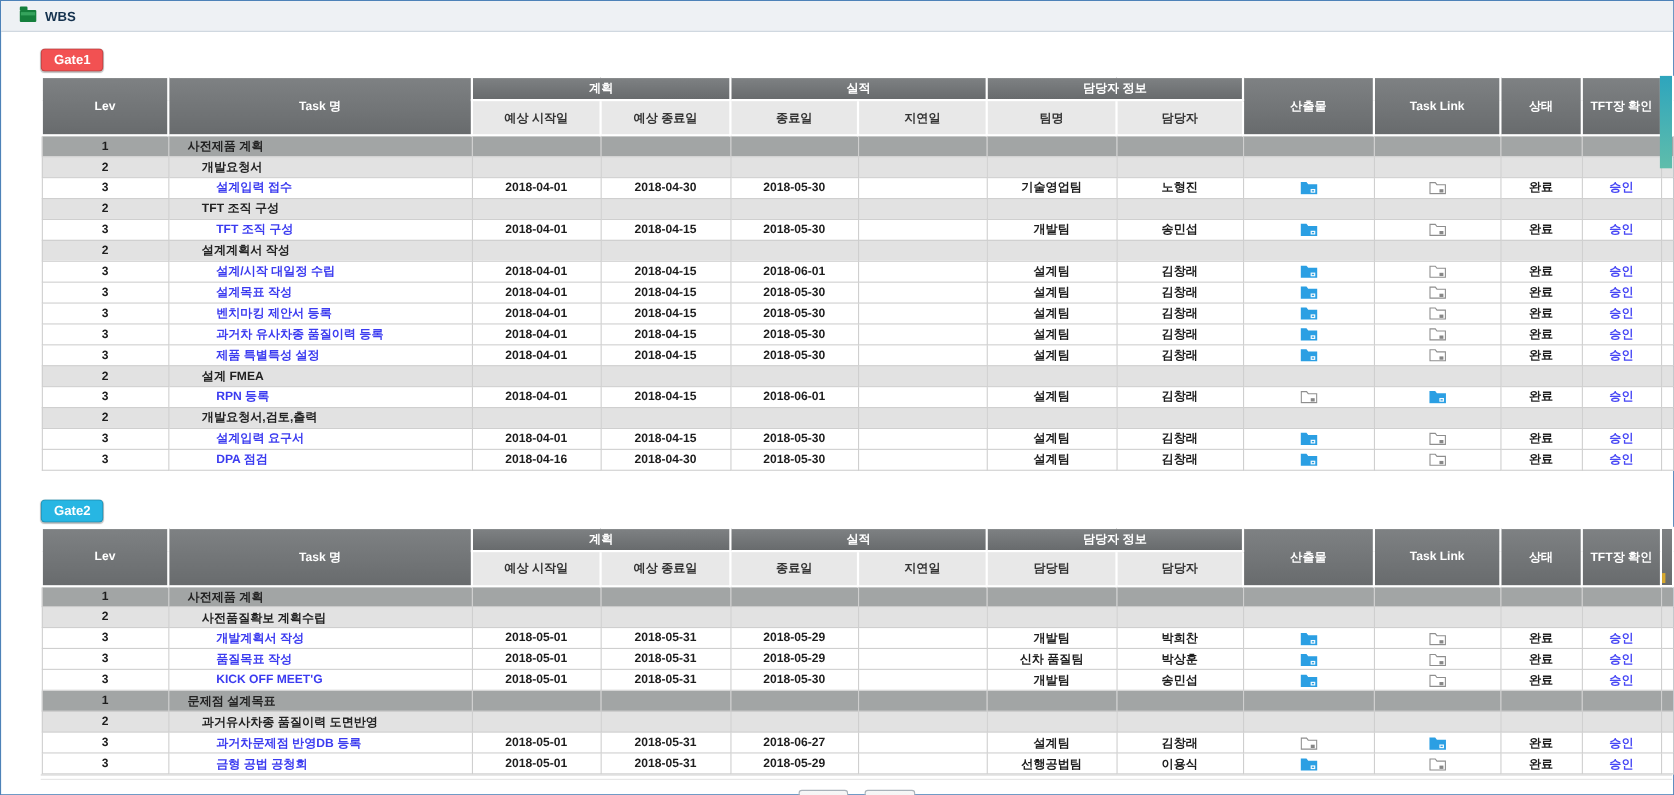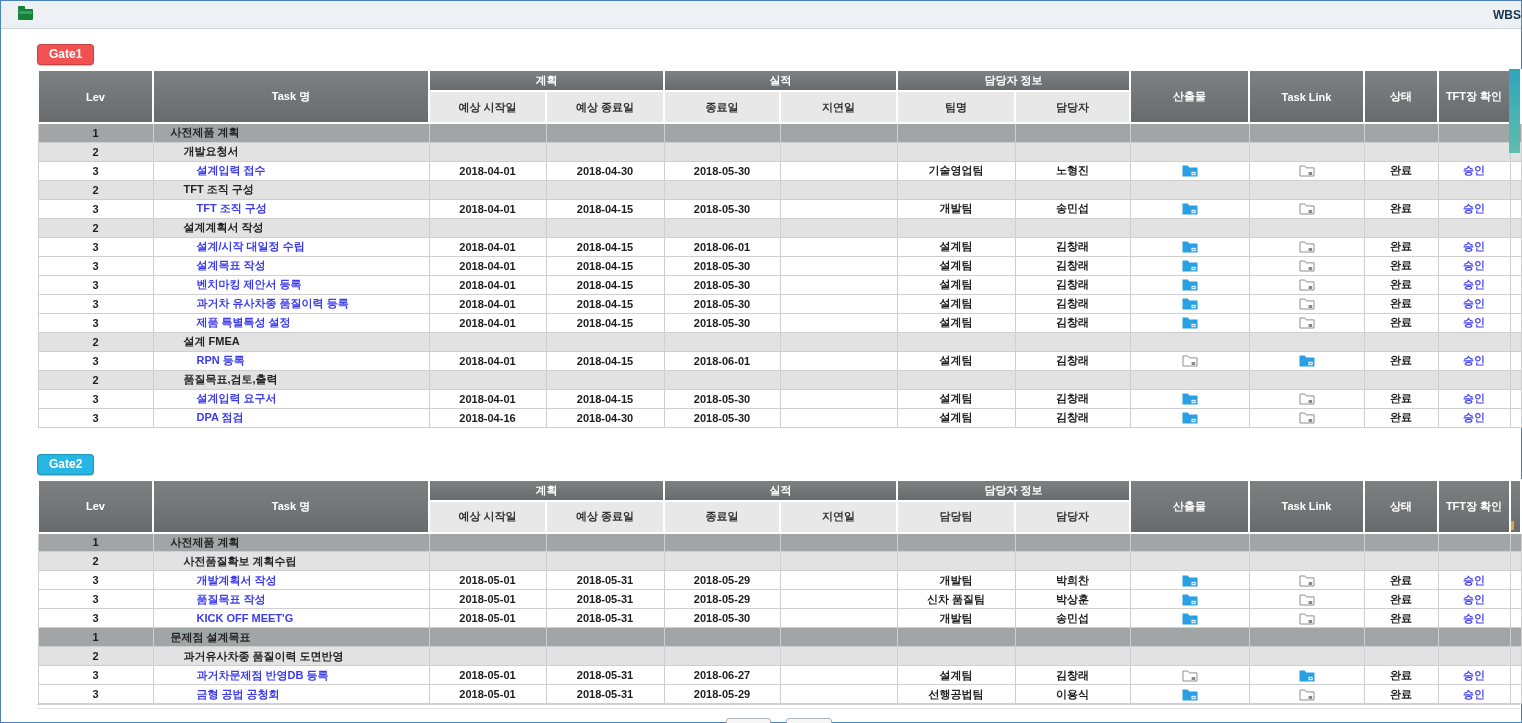--- a/index.html
+++ b/index.html
@@ -1,21 +1,21 @@
 <!DOCTYPE html>
 <html><head>
 <meta charset="utf-8">
 <style>
   * { margin:0; padding:0; box-sizing:border-box; }
   html,body { width:1522px; height:723px; overflow:hidden; }
   body { font-family:"Liberation Sans","DejaVu Sans",sans-serif; background:#fff; }
   .page { width:1522px; height:723px; border:1px solid #4d82b8; background:#fff; }
 
   .titlebar { height:28px; background:#eef1f4; border-bottom:1px solid #ccd5de;
-              display:flex; align-items:center; padding-left:17px;justify-content:space-between; }
+              display:flex; align-items:center; padding-left:17px; }
   .titlebar .t-label { font-size:12px; font-weight:bold; color:#15324e; margin-left:8px; }
 
   .content { padding:15px 0 0 36px; }
 
   .gate-badge { display:inline-block; color:#fff; font-size:12px; font-weight:bold;
                 padding:2px 11px 3px; border-radius:4px; margin-bottom:4px;
                 border:1px solid rgba(0,0,0,.18); box-shadow:0 1px 1px rgba(0,0,0,.25); }
   .gate1 .gate-badge { background:#f25152; }
   .gate2 .gate-badge { background:#27b6e3;margin-top:15px; }
   .gate2 { margin-top:11px; }
@@ -369,21 +369,21 @@
                       <path d="M0.5 1.5 h5.2 l1.6 2 h8.2 v9 h-15 z" fill="#2b9fe3"></path>
                       <rect x="9.5" y="7.8" width="4.2" height="3.4" fill="#ffffff" opacity="0.95"></rect>
                       <rect x="10.6" y="8.9" width="2" height="1.2" fill="#2b9fe3"></rect>
                     </svg></span></td>
                 <td>완료</td>
                 <td><span class="approve-link">승인</span></td>
                 <td class="slv"></td>
               </tr>
               <tr class="lev2">
                 <td>2</td>
-                <td class="task"><span class="ind2 task-group">품질목표,검토,출력</span></td>
+                <td class="task"><span class="ind2 task-group">개발요청서,검토,출력</span></td>
                 <td></td>
                 <td></td>
                 <td></td>
                 <td></td>
                 <td></td>
                 <td></td>
                 <td class="icon-cell"></td>
                 <td class="icon-cell"></td>
                 <td></td>
                 <td></td>

